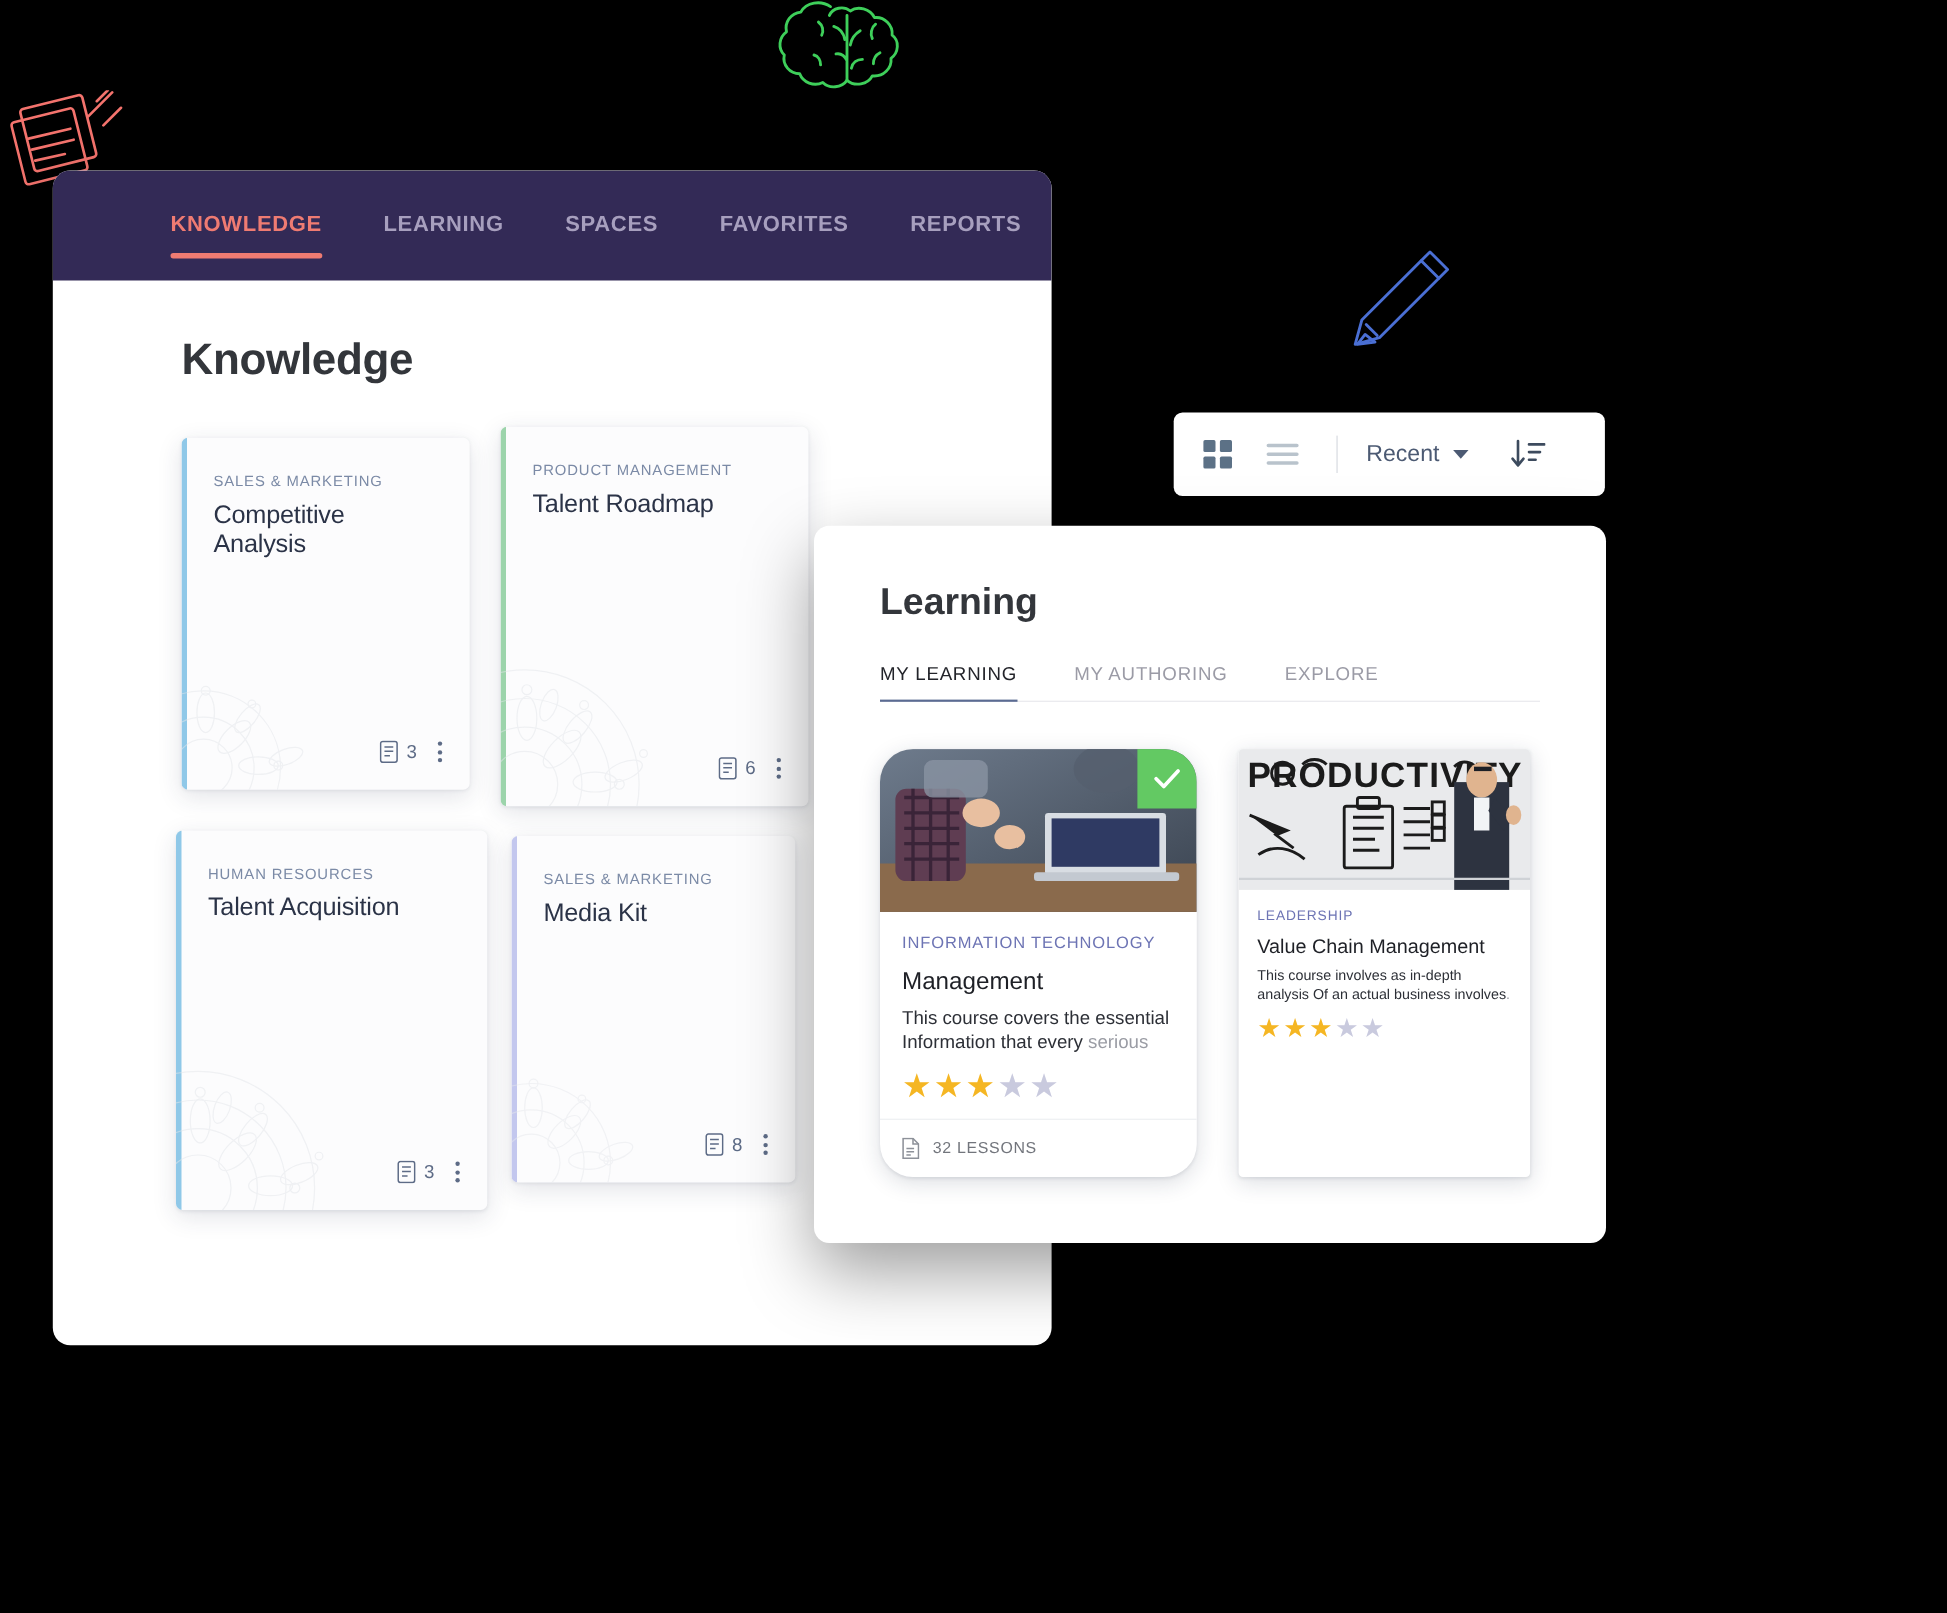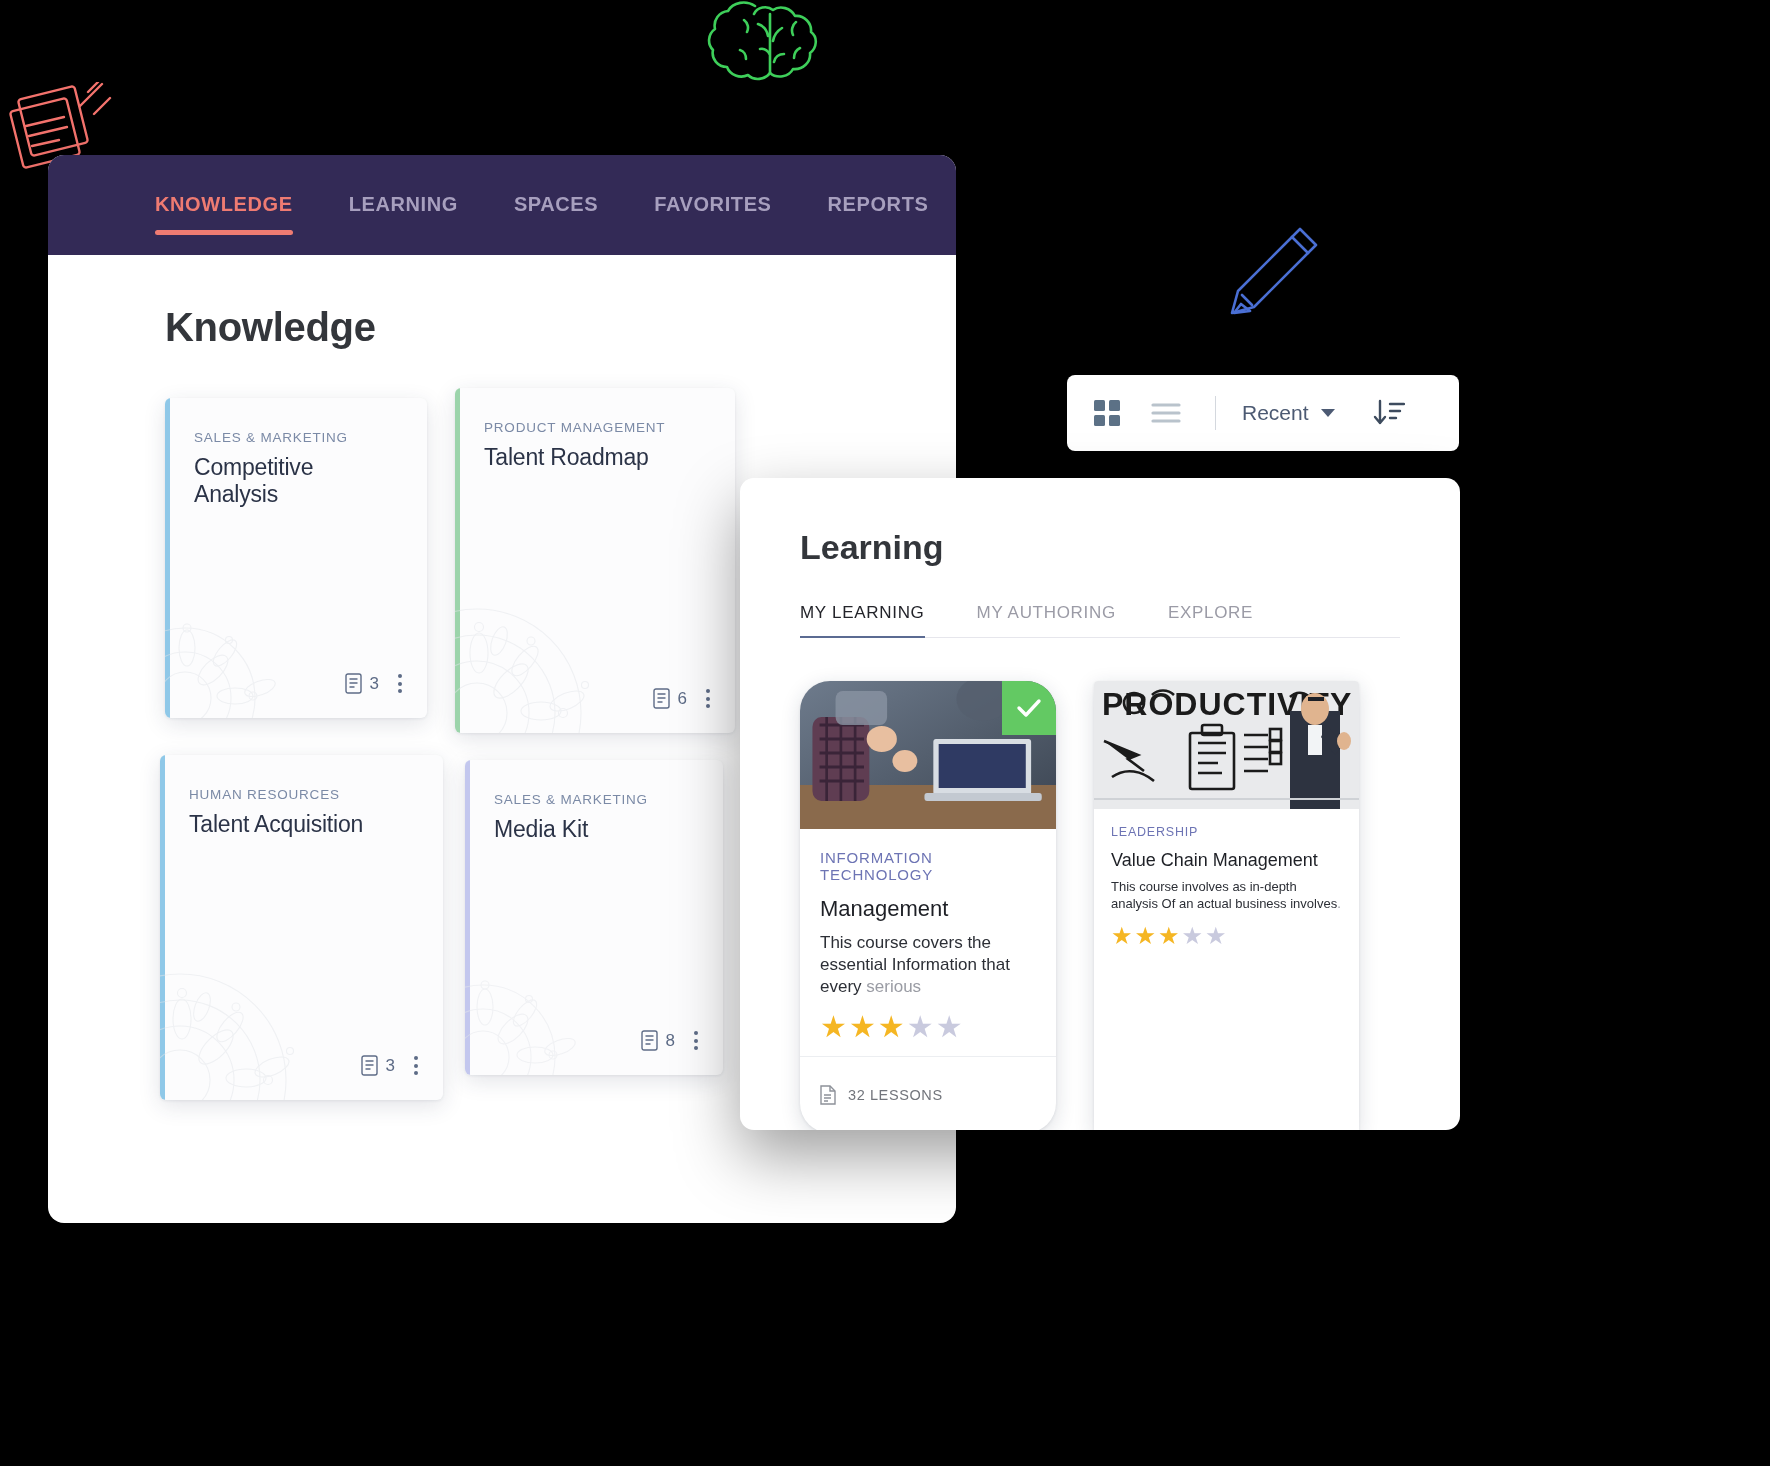--- a/index.html
+++ b/index.html
@@ -149,21 +149,21 @@
     content: ""; position: absolute; left: 0; right: 0; bottom: -1px;
     height: 2.5px; background: #5b6b92;
   }
 
   #course-row { display: flex; gap: 38px; margin-top: 43px; }
   .course-card {
     background: #fff; border-radius: 4px;
     box-shadow: 0 5px 20px rgba(30,40,70,0.15), 0 1px 3px rgba(30,40,70,0.09);
     overflow: hidden; position: relative;
   }
-  .course-card.primary { width: 256px; border-radius: 30px; }
+  .course-card.primary { width: 288px; border-radius: 30px; }
   .course-card.secondary { width: 265px; }
   .cc-thumb { position: relative; width: 100%; overflow: hidden; }
   .course-card.primary .cc-thumb { height: 148px; }
   .course-card.secondary .cc-thumb { height: 128px; }
   .cc-badge {
     position: absolute; right: 0; top: 0; width: 54px; height: 54px;
     background: #63c963; display: flex; align-items: center; justify-content: center;
   }
   .cc-body { padding: 20px 20px 14px 20px; }
   .course-card.secondary .cc-body { padding: 16px 17px 12px 17px; }
@@ -173,21 +173,21 @@
   .course-card.secondary .cc-name { font-size: 18px; margin-top: 11px; }
   .cc-desc { margin-top: 10px; font-size: 17px; color: #2c2f36; line-height: 1.3; }
   .course-card.secondary .cc-desc { font-size: 13px; margin-top: 8px; }
   .cc-desc .dim { color: #9a9ca4; }
   .cc-stars { margin-top: 14px; display: flex; gap: 2px; }
   .course-card.secondary .cc-stars { margin-top: 11px; }
   .star { font-size: 30px; line-height: 1; color: #c9cade; }
   .course-card.secondary .star { font-size: 24px; }
   .star.on { color: #f5b623; }
   .cc-foot {
-    border-top: 1px solid #eceef1; padding: 28px 20px;
+    border-top: 1px solid #eceef1; padding: 16px 20px;
     display: flex; align-items: center; gap: 12px;
     color: #72757c; font-size: 14.5px; letter-spacing: 0.6px;
   }
   .course-card.secondary .cc-foot { padding: 13px 17px; font-size: 12.5px; gap: 10px; }
 </style>
 </head>
 <body>
 
 <div id="stage">
 

